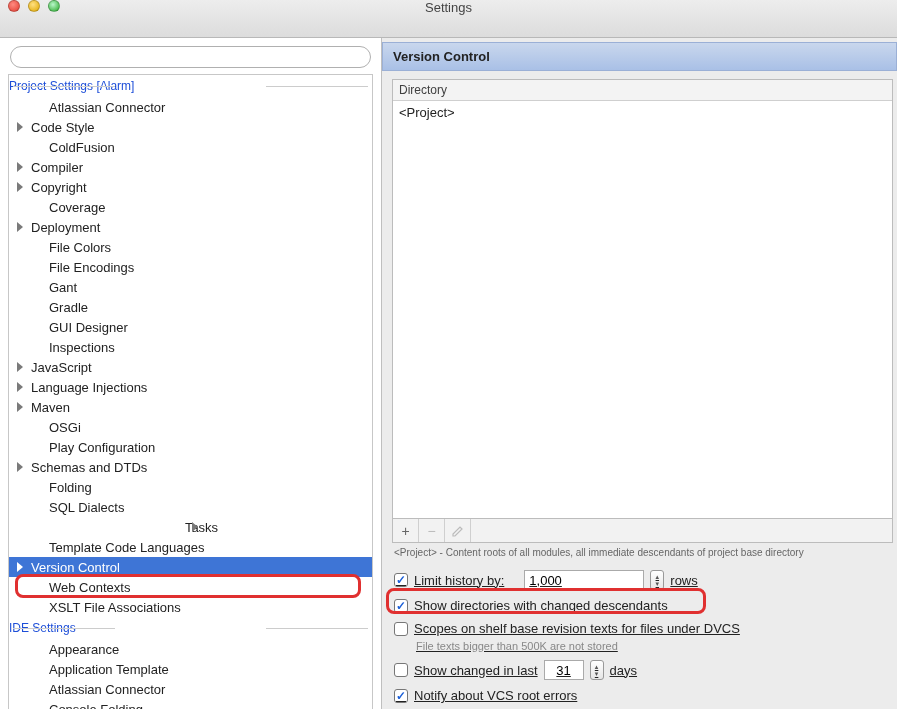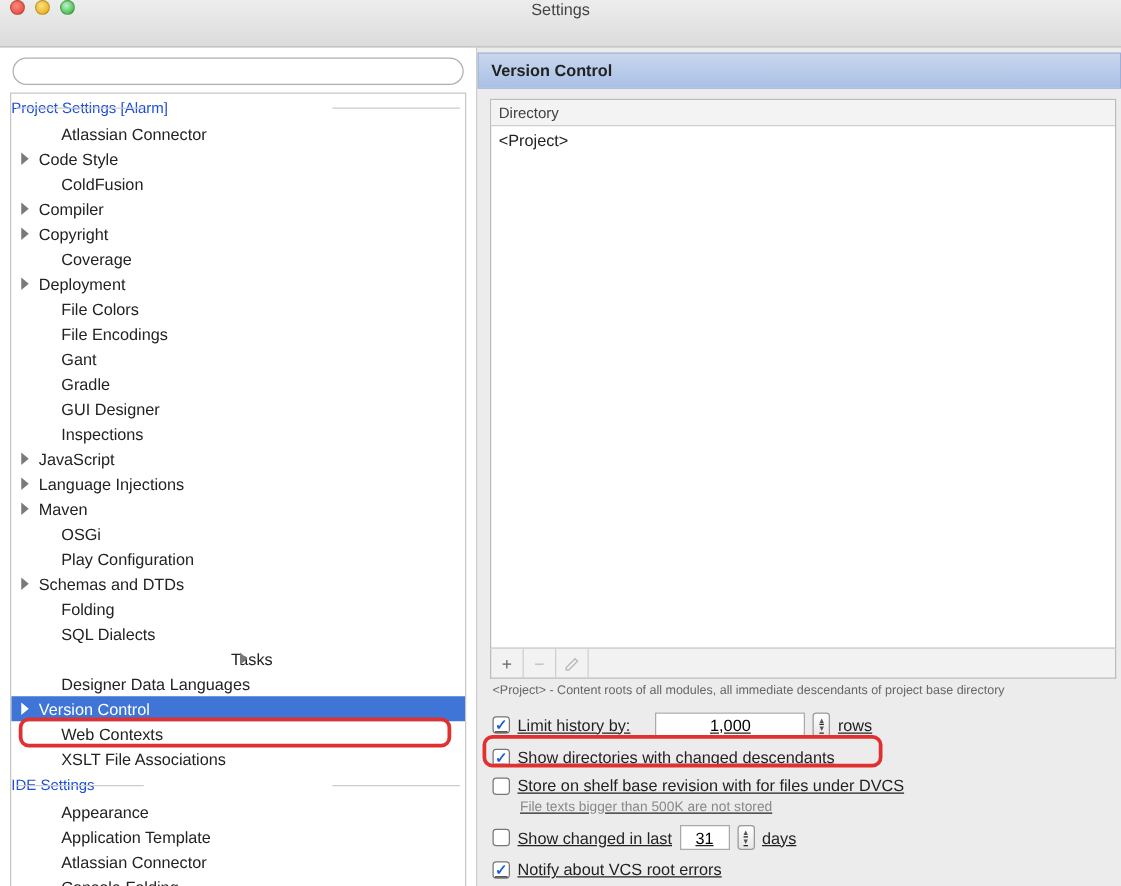--- a/index.html
+++ b/index.html
@@ -202,21 +202,21 @@
     color: #1b5fd8;
     font-size: 12px;
     font-weight: bold;
     line-height: 1;
   }
   .numfield {
     width: 120px;
     height: 20px;
     border: 1px solid #aaa;
     background: #fff;
-    text-align: center;
+    text-align: left;
     padding: 0 4px;
     font-size: 13px;
   }
   .numfield.small { width: 40px; text-align: center; }
   .stepper {
     width: 14px; height: 20px;
     border: 1px solid #999;
     border-radius: 3px;
     background: linear-gradient(#fff,#e6e6e6);
     display: inline-flex;
@@ -328,21 +328,21 @@
             <span>Folding</span>
           </div>
           <div class="tree-item lvl1" style="position: relative;">
             <span>SQL Dialects</span>
           </div>
           <div class="tree-item" style="position: relative; justify-content: center;">
             <span class="arrow"></span>
             <span>Tasks</span>
           </div>
           <div class="tree-item lvl1" style="position: relative;">
-            <span>Designer Data Languages</span>
+            <span>Template Code Languages</span>
           </div>
           <div class="tree-item selected" style="position: relative;">
             <span class="arrow"></span>
             <span>Version Control</span>
           </div>
           <div class="tree-item lvl1" style="position: relative;">
             <span>Web Contexts</span>
           </div>
           <div class="tree-item lvl1" style="position: relative;">
             <span>XSLT File Associations</span>
@@ -395,21 +395,21 @@
         <span>rows</span>
       </div>
 
       <div class="opt">
         <span class="cb checked"></span>
         <span>Show directories with changed descendants</span>
       </div>
 
       <div class="opt">
         <span class="cb"></span>
-        <span>Store on shelf base revision with for files under DVCS</span>
+        <span>Scopes on shelf base revision texts for files under DVCS</span>
       </div>
       <div class="subnote">File texts bigger than 500K are not stored</div>
 
       <div class="opt">
         <span class="cb"></span>
         <span>Show changed in last</span>
         <input class="numfield small" value="31" style="">
         <span class="stepper">▴<br>▾</span>
         <span>days</span>
       </div>

